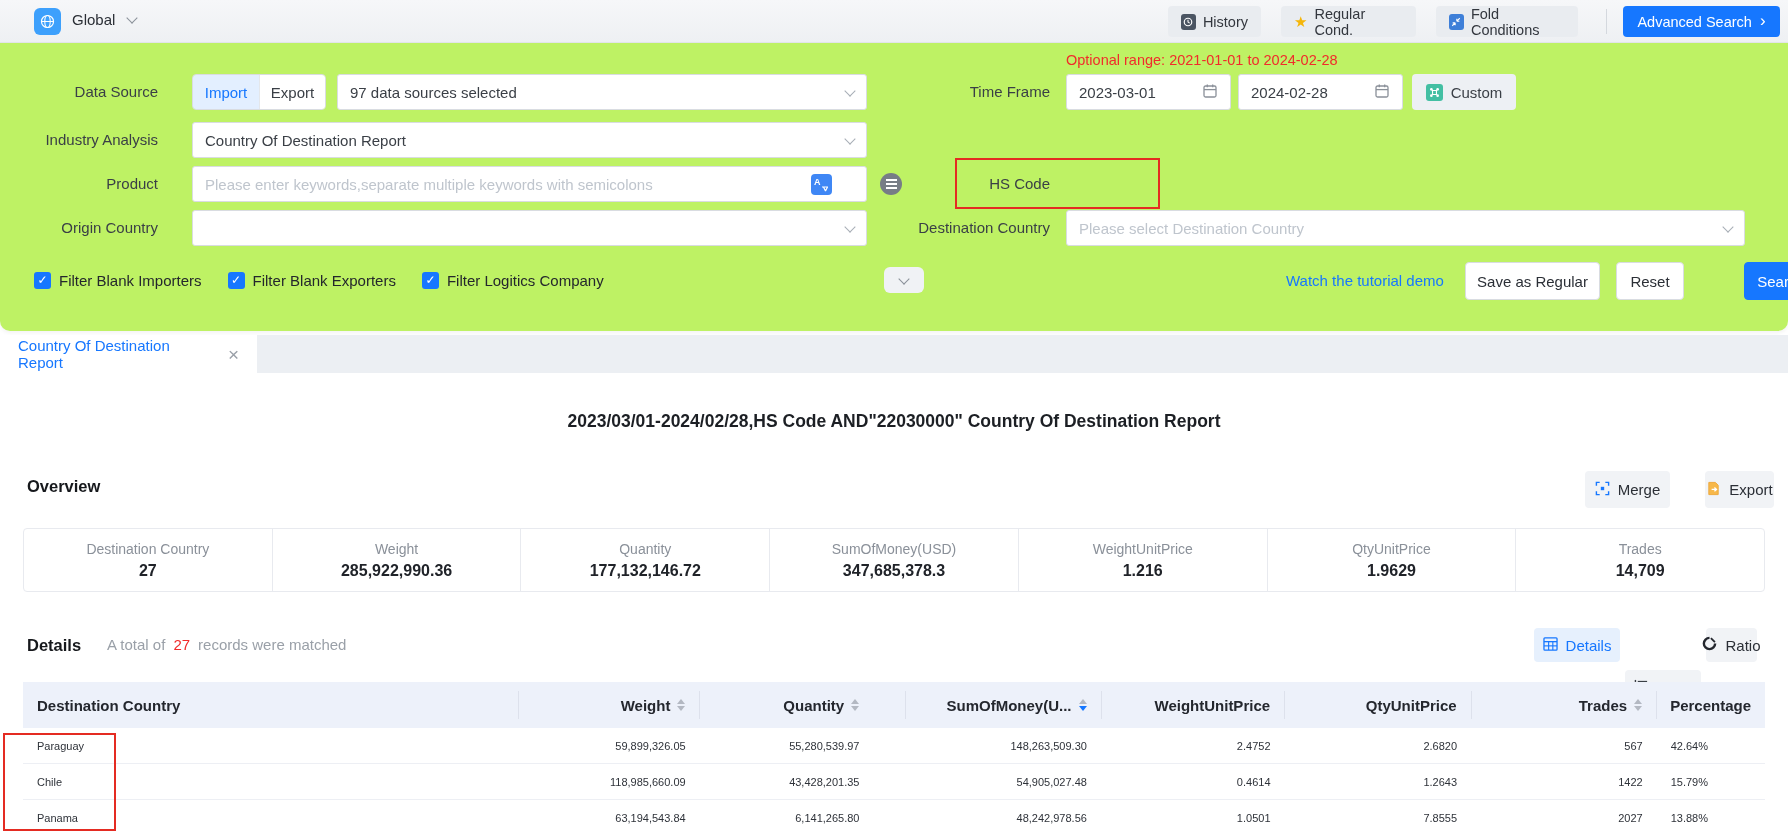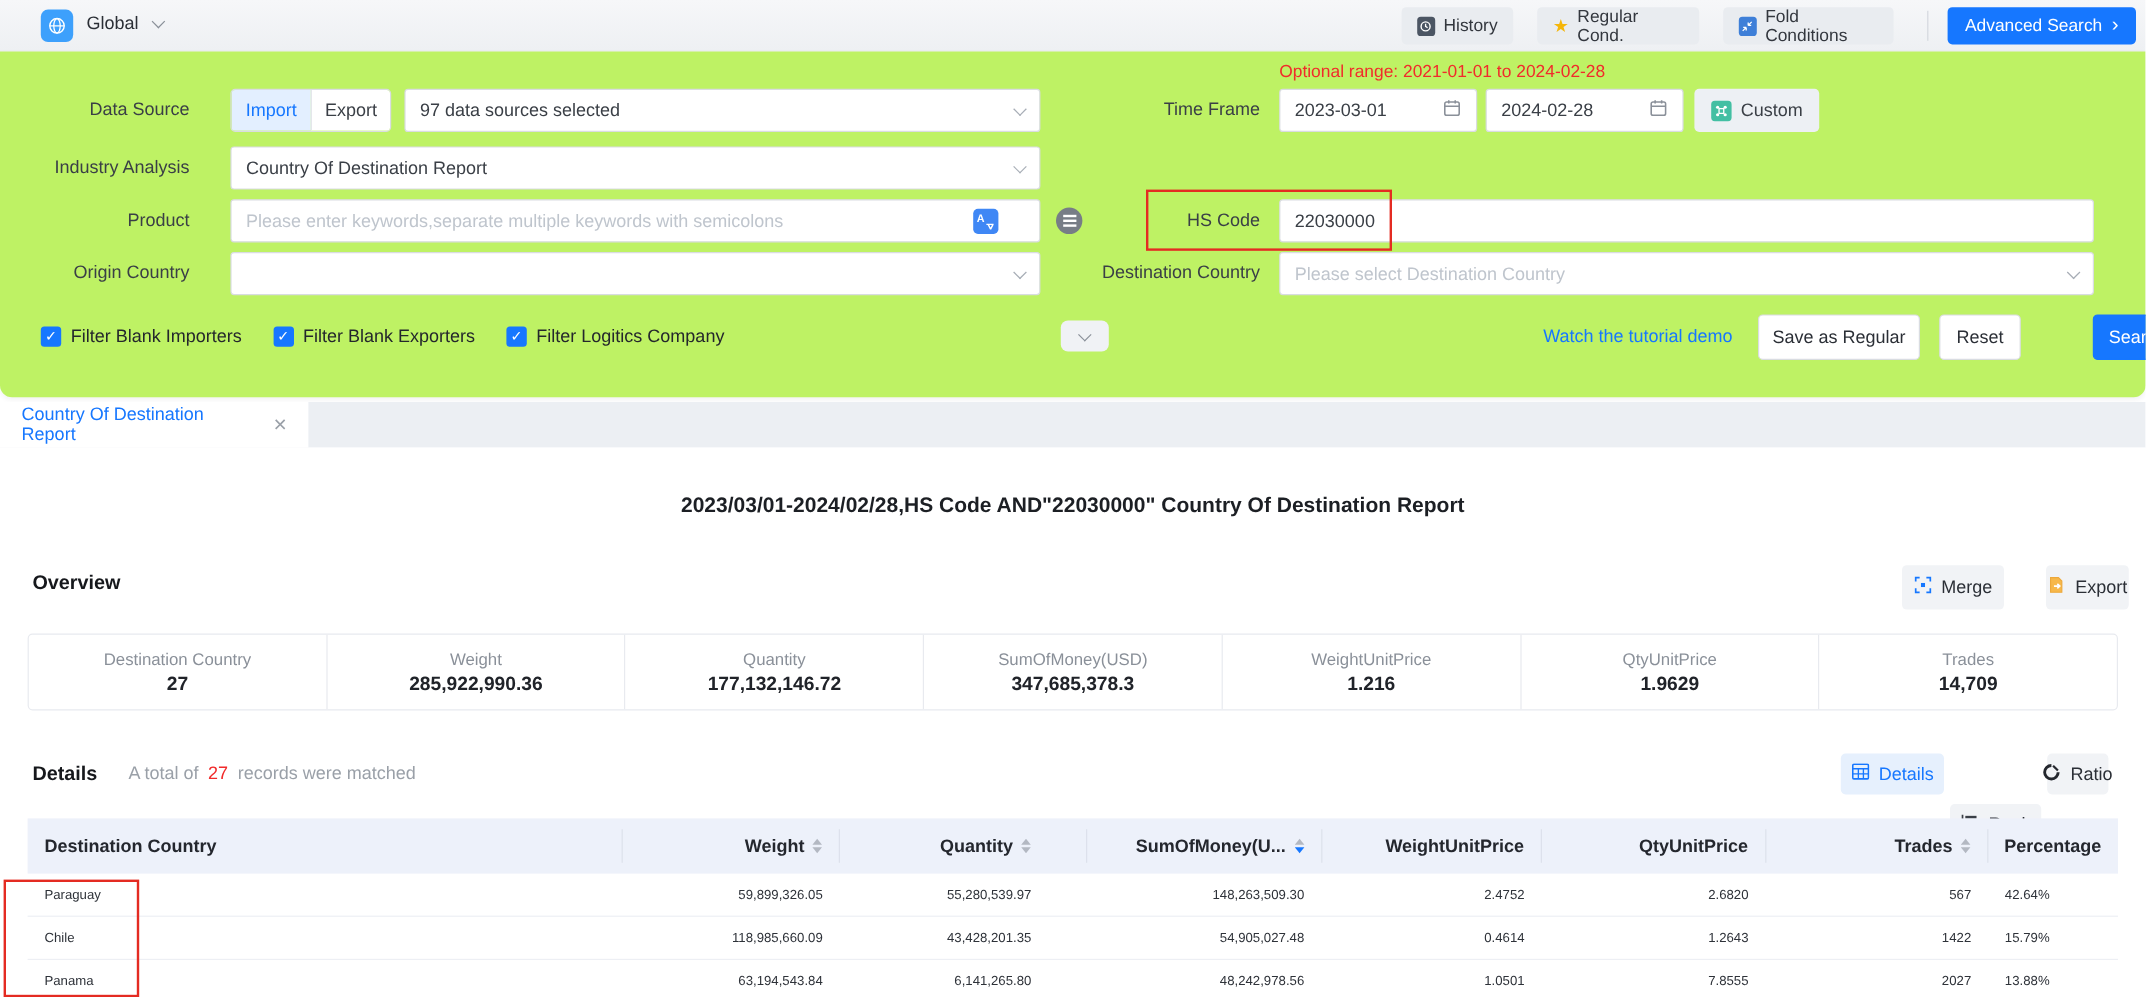--- a/index.html
+++ b/index.html
@@ -214,23 +214,20 @@
             <path d="M11 13 h6 M12.5 13 l2 4 M16.5 13 l-2 4" stroke="#fff" stroke-width="1.2" fill="none"></path>
           </svg>
       </span>
     </div>
     <span class="kw-ic" style="top:130px;">
         <i></i>
         <i></i>
         <i></i>
       </span>
     <div class="f-label-r" style="left:900px;top:123px;width:150px;">HS Code</div>
-    <div class="fld" style="left:1066px;top:123px;width:679px;">
-      <input type="text" readonly="" value="22030000" style="">
-    </div>
     <div class="red-box" style="left:955px;top:115px;width:205px;height:51px;"></div>
 
     <div class="f-label" style="top:167px;">Origin Country</div>
     <div class="fld" style="left:192px;top:167px;width:675px;">
       <span class="chev"></span>
     </div>
     <div class="f-label-r" style="left:880px;top:167px;width:170px;">Destination Country</div>
     <div class="fld" style="left:1066px;top:167px;width:679px;">
       <input type="text" readonly="" placeholder="Please select Destination Country" style="">
       <span class="chev"></span>

